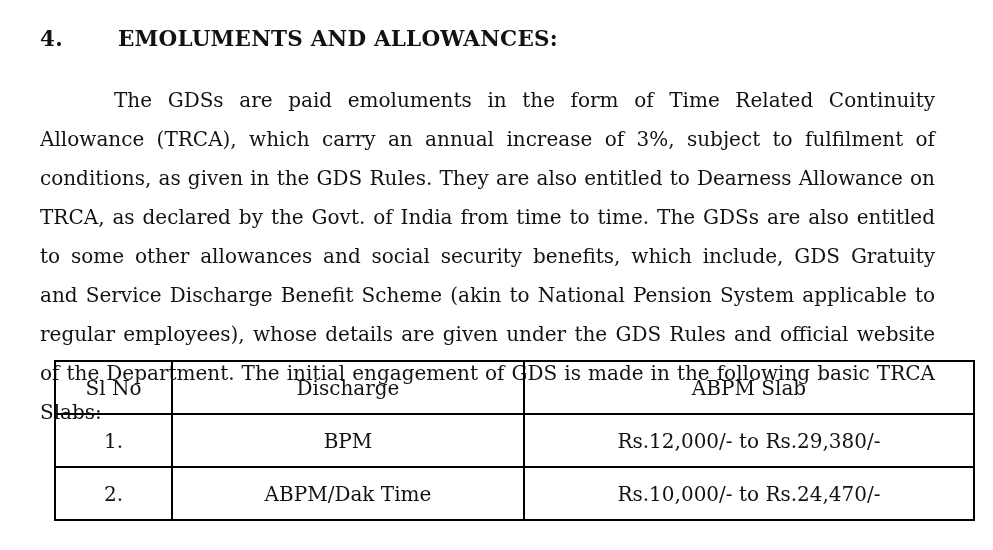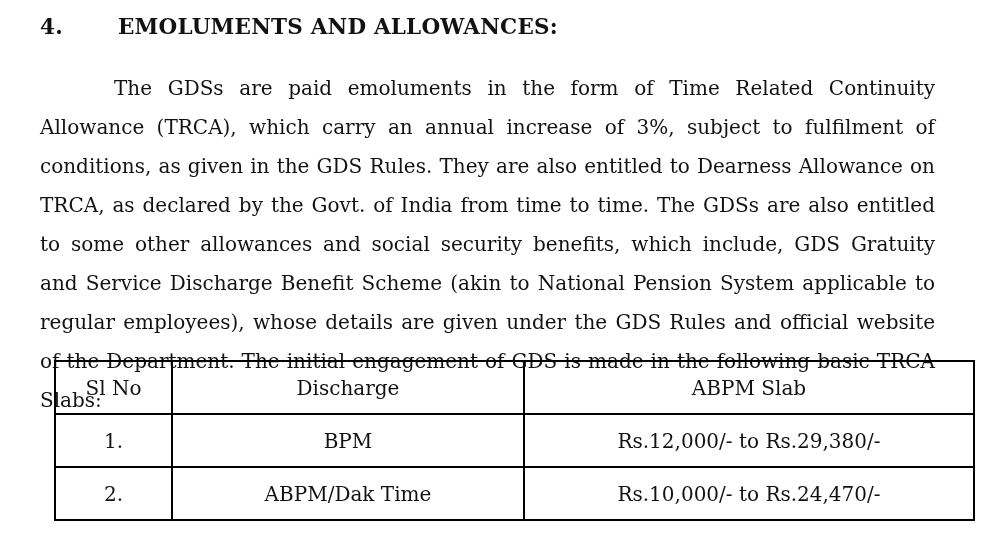--- a/index.html
+++ b/index.html
@@ -28,20 +28,21 @@
     font-size: 21.5px;
     letter-spacing: 0.2px;
     margin-top: 2px;
   }
   .heading .num {
     width: 78px;
     flex: 0 0 78px;
   }
   .heading .title {
     flex: 1;
+    margin-top: 12px;
   }
   .para {
     margin: 30px 12px 0 0;
     font-size: 20px;
     line-height: 39px;
     text-align: justify;
     text-indent: 74px;
     word-spacing: 0.5px;
   }
   .trca-table {

